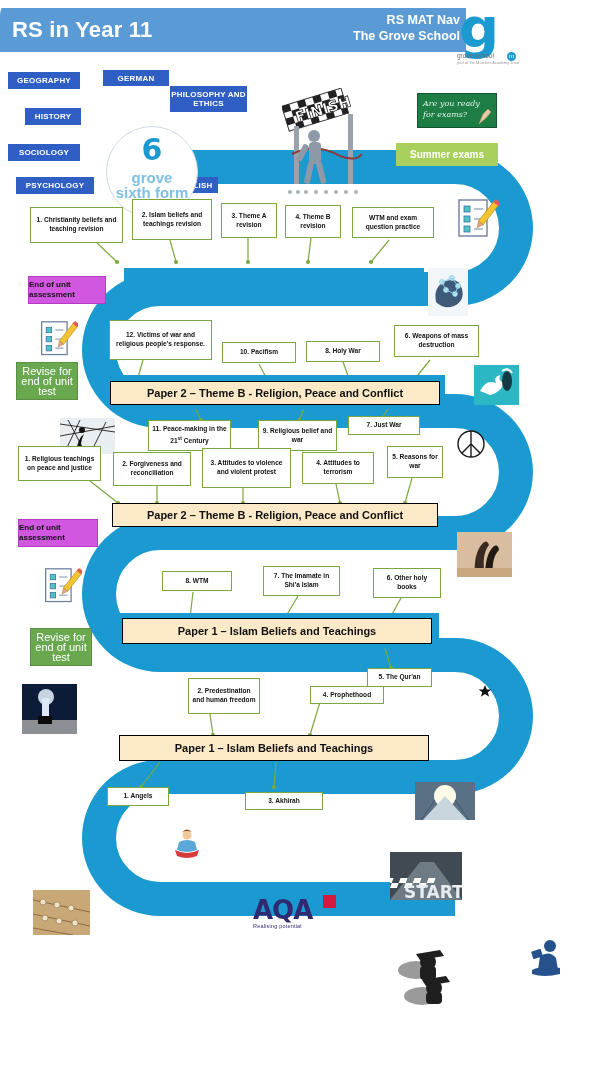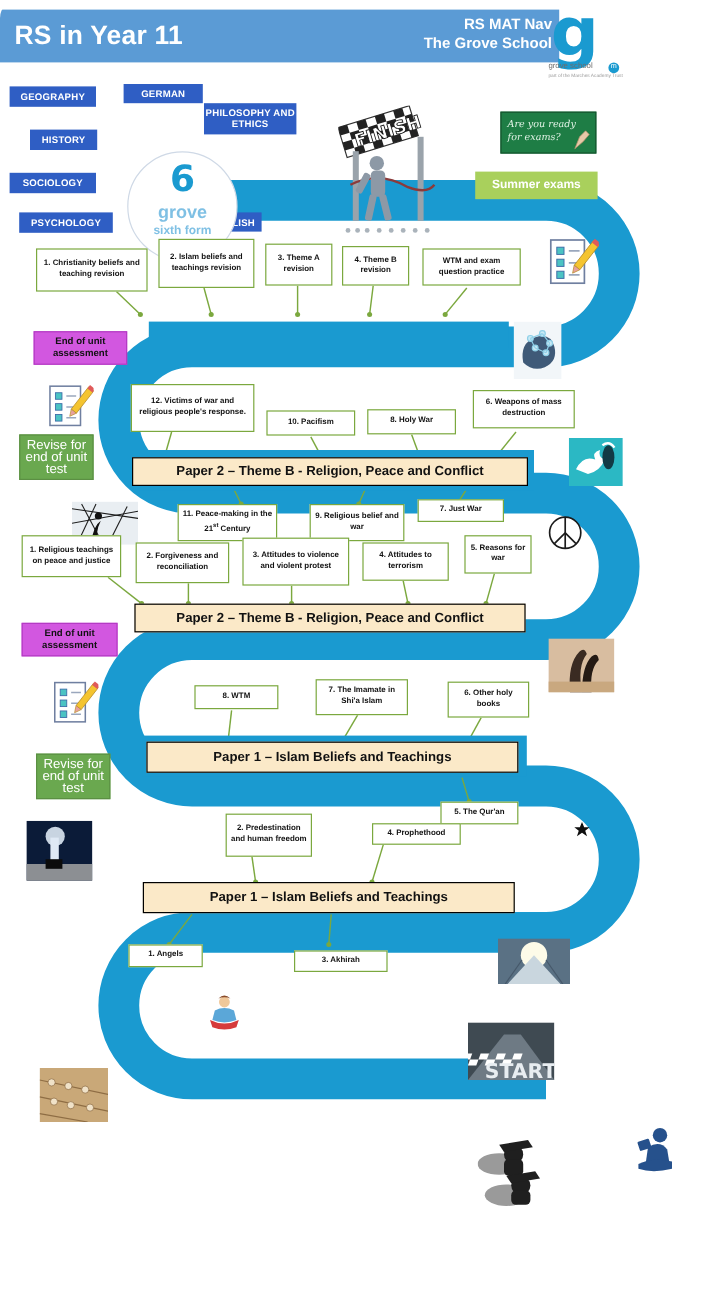--- a/index.html
+++ b/index.html
@@ -62,21 +62,21 @@
     position:absolute;left:50%;top:8px;transform:translateX(-50%);
     font-size:30px;color:#1a9ad0;font-weight:bold;line-height:30px;
     font-family:"DejaVu Sans",sans-serif;
   }
   .sixth .g1{
     position:absolute;left:50%;top:43px;transform:translateX(-50%);
     font-size:15px;color:#7fc0e4;font-weight:bold;line-height:16px;white-space:nowrap;
   }
   .sixth .g2{
     position:absolute;left:50%;top:58px;transform:translateX(-50%);
-    font-size:10px;color:#7fc0e4;font-weight:bold;line-height:16px;white-space:nowrap;
+    font-size:15px;color:#7fc0e4;font-weight:bold;line-height:16px;white-space:nowrap;
   }
 
   
   .tbox{
     position:absolute;background:#ffffff;border:1.4px solid #7ba83e;
     font-size:6.6px;font-weight:bold;color:#111;text-align:center;
     display:flex;align-items:center;justify-content:center;
     line-height:8.6px;padding:2px 3px;box-sizing:border-box;z-index:8;
   }
 
@@ -86,21 +86,21 @@
     font-size:11px;font-weight:bold;color:#111;
     display:flex;align-items:center;justify-content:center;
     box-sizing:border-box;z-index:9;text-align:center;
   }
   
   .cshadow{position:absolute;background:#1a9ad0;z-index:7;}
 
   
   .purple{
     position:absolute;background:#d257e0;border:1px solid #b43bc4;
-    color:#111;font-size:8px;font-weight:bold;text-align:center;
+    color:#111;font-size:8px;font-weight:bold;
     display:flex;align-items:center;justify-content:center;
     line-height:10px;box-sizing:border-box;z-index:10;
   }
   .green{
     position:absolute;background:#6aa84f;border:1px solid #5b8f43;
     color:#ffffff;font-size:11px;font-weight:normal;text-align:center;
     display:flex;align-items:center;justify-content:center;
     line-height:10px;box-sizing:border-box;z-index:10;
   }
   .limebadge{
@@ -623,20 +623,27 @@
     <g fill="#f0e2c8" stroke="#8e6d44" stroke-width="0.6">
       <circle cx="10" cy="12" r="3"></circle>
         <circle cx="24" cy="15" r="3"></circle>
         <circle cx="38" cy="18" r="3"></circle>
       <circle cx="12" cy="28" r="3"></circle>
         <circle cx="26" cy="31" r="3"></circle>
         <circle cx="42" cy="33" r="3"></circle>
     </g>
   </svg>
 
+  <div class="aqa" style="left:253px;top:897px;width:80px;">
+    <div style="position:relative;">
+      <span class="aqa-word">AQA</span>
+      <span class="aqa-mark"></span>
+    </div>
+    <div class="aqa-sub">Realising potential</div>
+  </div>
 
   <svg class="pic" style="left:398px;top:940px;width:76px;height:66px;" viewBox="0 0 76 66">
     <g fill="#9a9a9a">
       <ellipse cx="18" cy="30" rx="18" ry="9"></ellipse>
         <ellipse cx="24" cy="56" rx="18" ry="9"></ellipse>
     </g>
     <g fill="#1f1f1f">
       <circle cx="30" cy="22" r="8"></circle>
         <rect x="22" y="26" width="16" height="14" rx="4"></rect>
       <polygon points="18,14 42,10 46,16 22,20"></polygon>

